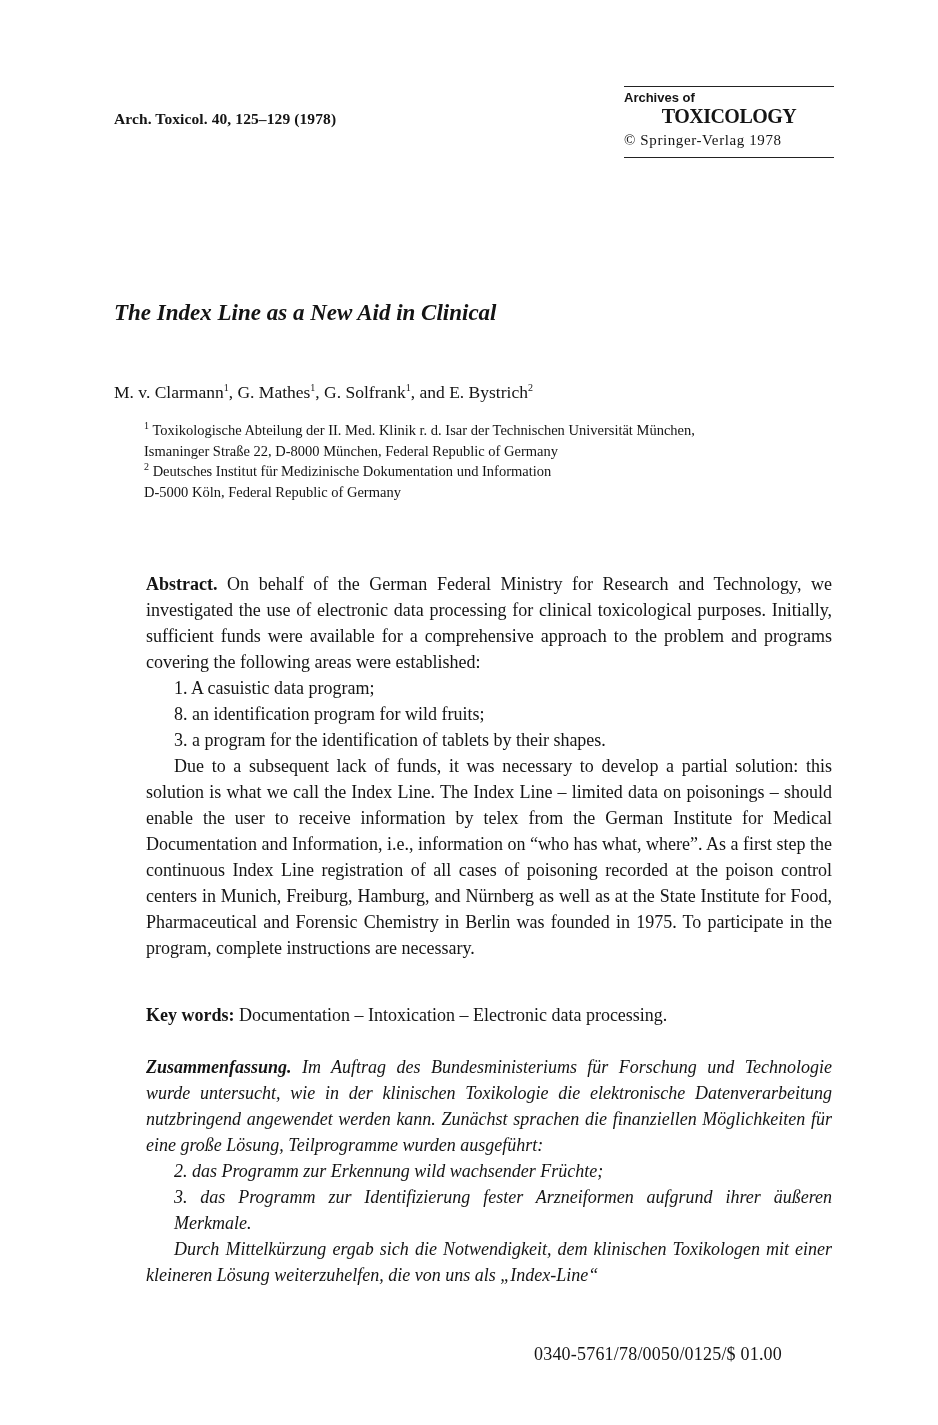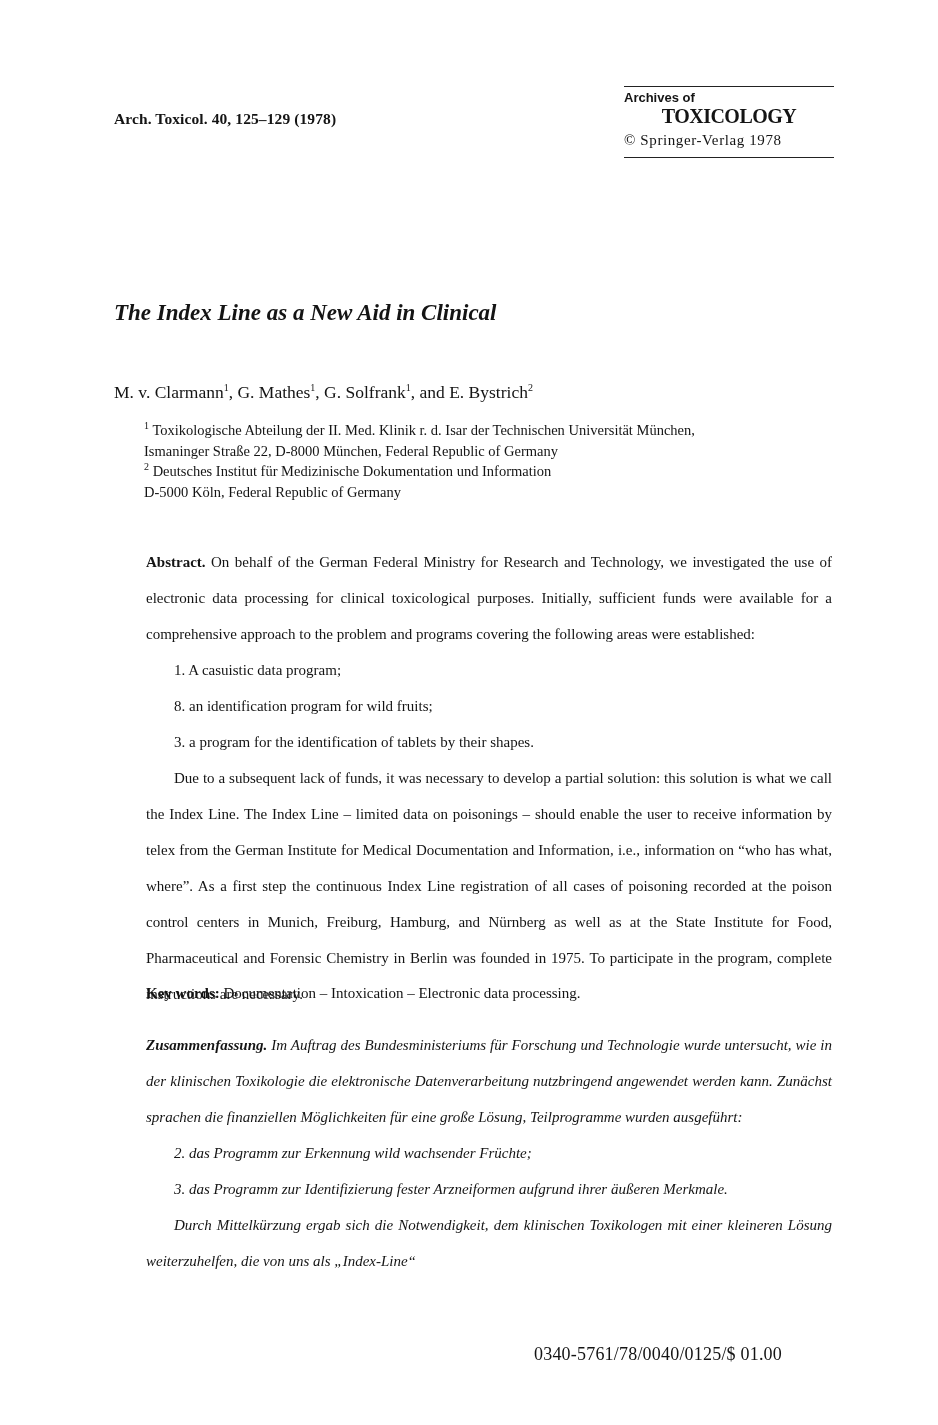--- a/index.html
+++ b/index.html
@@ -14,21 +14,21 @@
     #journal-box .rule { height: 1px; background: #222; width: 210px; }
     #journal-box .archives { font-family: "Liberation Sans", "DejaVu Sans", sans-serif; font-weight: bold; font-size: 13px; margin-top: 6px; line-height: 10px; }
     #journal-box .journal { font-family: "Liberation Serif", serif; font-weight: bold; font-size: 20px; line-height: 26px; letter-spacing: -0.5px; text-align: center; }
     #journal-box .copyright { font-size: 15px; line-height: 22px; letter-spacing: 0.6px; margin-bottom: 6px; }
 
     #title { left: 114px; top: 296px; font-size: 23px; font-weight: bold; line-height: 33px; font-style: italic; }
     #authors { left: 114px; top: 382px; font-size: 17.5px; }
     #authors sup, .aff sup { font-size: 10px; vertical-align: super; line-height: 0; }
     #affiliations { left: 114px; top: 420px; font-size: 14.5px; line-height: 20.5px; margin-left: 30px; }
 
-    .body-block { left: 146px; width: 686px; font-size: 15px; line-height: 36px; }
+    .body-block { left: 146px; width: 686px; font-size: 18px; line-height: 26px; margin-top: 27px; }
     .body-block p { margin: 0; text-align: justify; text-align-last: left; }
     .body-block .list-item { padding-left: 28px; text-align: left; }
     .body-block .list-item.wrap { text-align: justify; text-align-last: left; }
     .body-block .indent { text-indent: 28px; }
     #abstract { top: 544px; }
     #keywords { top: 975px; }
     #zusammen { top: 1027px; font-style: italic; }
     .label { font-weight: bold; }
     #issn { left: 534px; top: 1344px; font-size: 18px; letter-spacing: 0.2px; }
   </style>
@@ -76,13 +76,13 @@
   <p><span class="label">Key words:</span> <span>Documentation – Intoxication – Electronic data processing.</span></p>
 </div>
 
 <div id="zusammen" class="abs body-block">
   <p><span class="label">Zusammenfassung.</span> <span>Im Auftrag des Bundesministeriums für Forschung und Technologie wurde untersucht, wie in der klinischen Toxikologie die elektronische Datenverarbeitung nutzbringend angewendet werden kann. Zunächst sprachen die finanziellen Möglichkeiten für eine große Lösung, Teilprogramme wurden ausgeführt:</span></p>
   <p class="list-item">2. das Programm zur Erkennung wild wachsender Früchte;</p>
   <p class="list-item wrap">3. das Programm zur Identifizierung fester Arzneiformen aufgrund ihrer äußeren Merkmale.</p>
   <p class="indent">Durch Mittelkürzung ergab sich die Notwendigkeit, dem klinischen Toxikologen mit einer kleineren Lösung weiterzuhelfen, die von uns als „Index-Line“</p>
 </div>
 
-<div id="issn" class="abs">0340-5761/78/0040/0125/$ 01.00</div>
+<div id="issn" class="abs">0340-5761/78/0050/0125/$ 01.00</div>
 
 </body></html>

